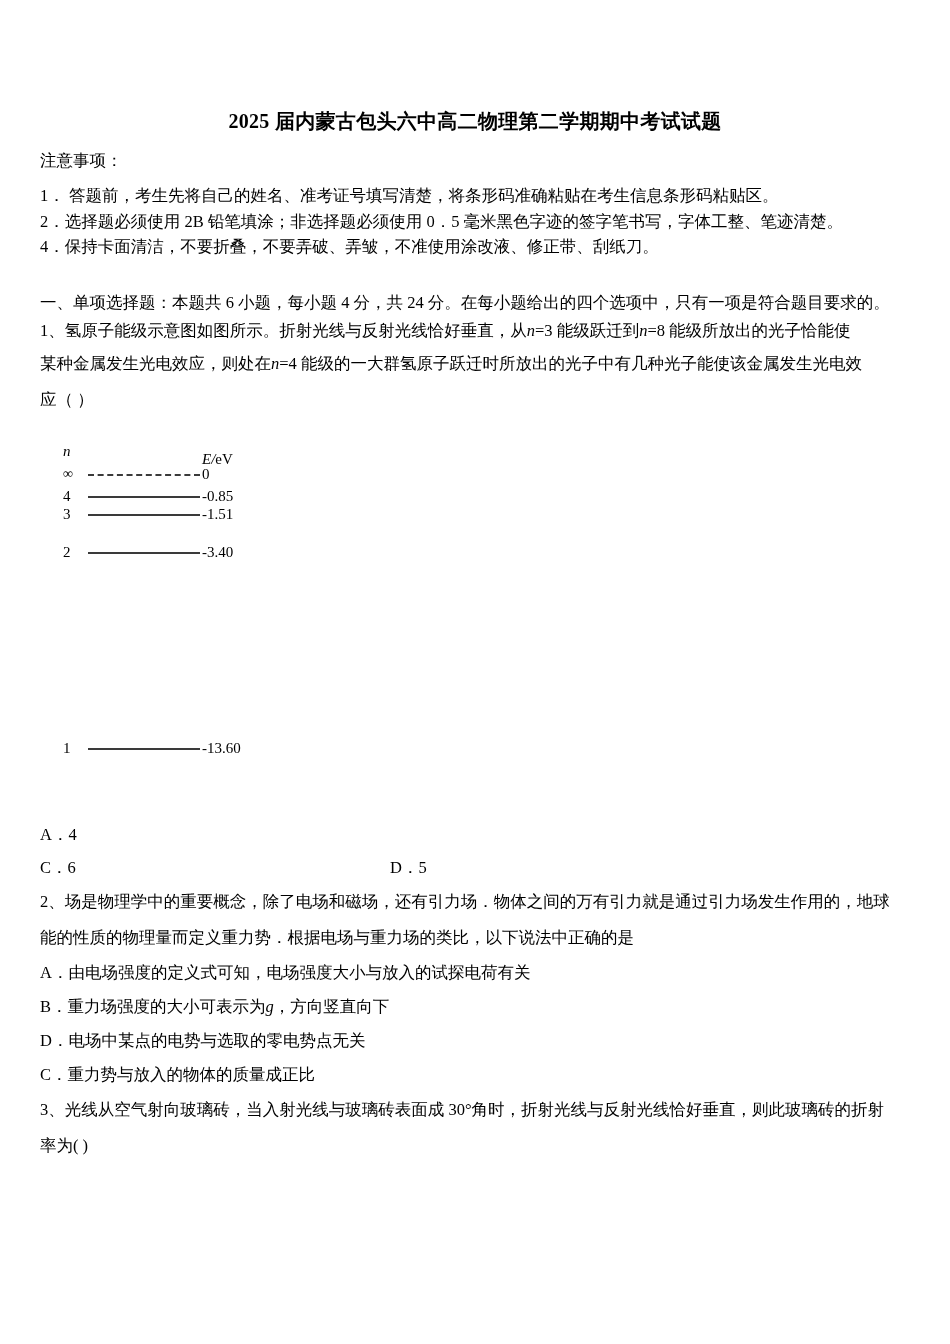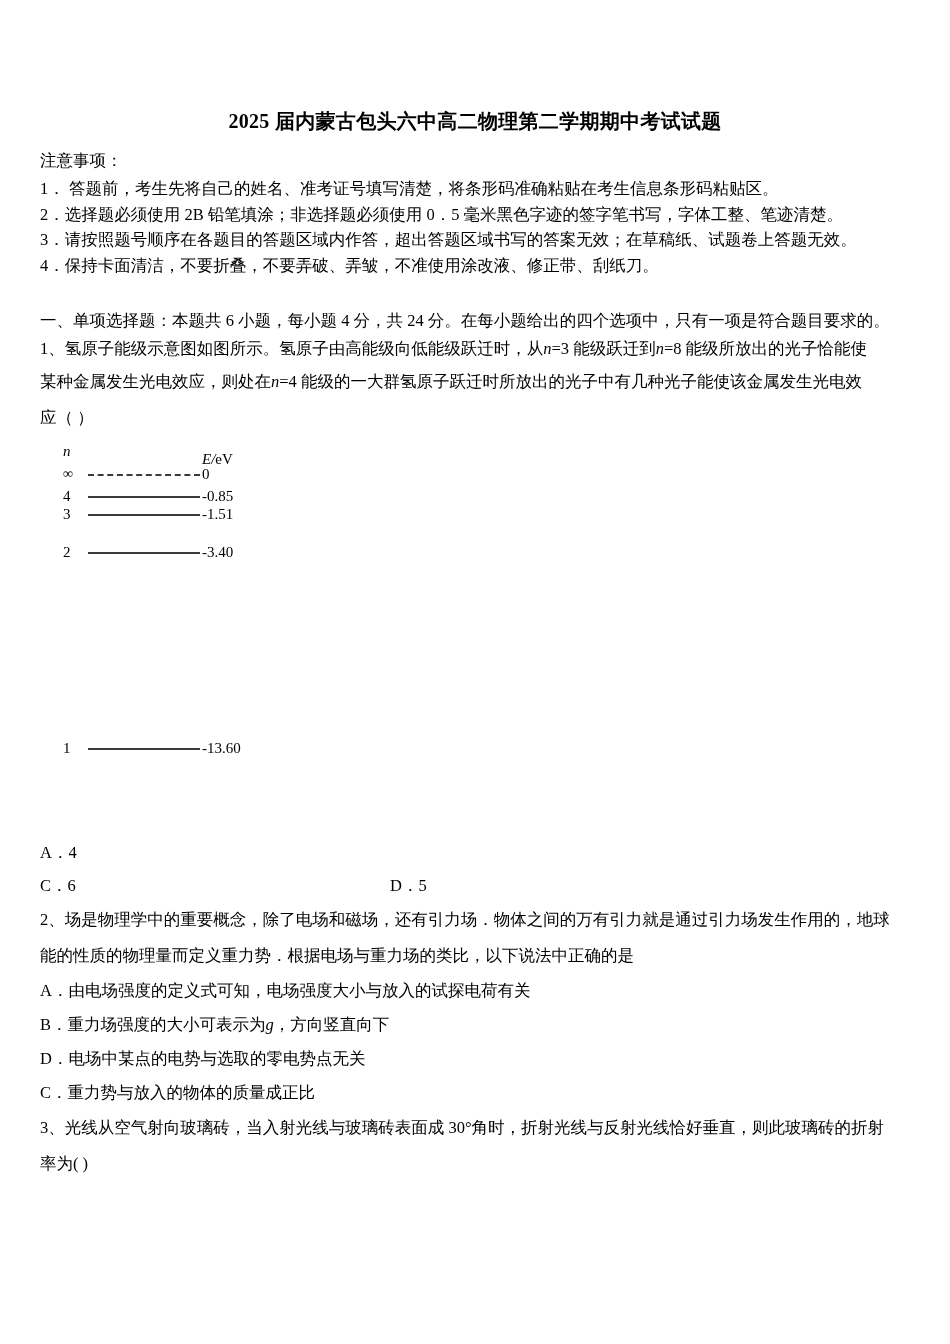--- a/index.html
+++ b/index.html
@@ -34,21 +34,21 @@
   }
   .content {
     position: absolute;
     left: 40px;
     top: 148px;
     width: 878px;
   }
   .notice-heading {
     font-size: 16.5px;
     line-height: 25px;
-    margin-bottom: 3px;
+    margin-bottom: 10px;
   }
   .notice-item {
     font-size: 16.5px;
     line-height: 25.5px;
     white-space: nowrap;
   }
   .gap-large { height: 30px; }
   .section-heading {
     font-size: 16.5px;
     line-height: 26px;
@@ -145,28 +145,27 @@
 
 <div class="page">
 
   <div class="doc-title">2025 届内蒙古包头六中高二物理第二学期期中考试试题</div>
 
   <div class="content">
 
     <div class="notice-heading">注意事项：</div>
     <div class="notice-item">1． 答题前，考生先将自己的姓名、准考证号填写清楚，将条形码准确粘贴在考生信息条形码粘贴区。</div>
     <div class="notice-item">2．选择题必须使用 2B 铅笔填涂；非选择题必须使用 0．5 毫米黑色字迹的签字笔书写，字体工整、笔迹清楚。</div>
-    <div class="notice-item">3．请按照题号顺序在各题目的答题区域内作答，超出答题区域书写的答案无效；在草稿纸、试题卷上答题无效。</div>
     <div class="notice-item">4．保持卡面清洁，不要折叠，不要弄破、弄皱，不准使用涂改液、修正带、刮纸刀。</div>
 
     <div class="gap-large"></div>
 
     <div class="section-heading">一、单项选择题：本题共 6 小题，每小题 4 分，共 24 分。在每小题给出的四个选项中，只有一项是符合题目要求的。</div>
 
-    <div class="q-line-tight"><span>1、</span><span>氢原子能级示意图如图所示。氢原子由高能级向低能级跃迁时，从</span><i>n</i><span>=3 能级跃迁到</span><i>n</i><span>=8 能级所放出的光子恰能使</span></div>
+    <div class="q-line-tight"><span>1、</span><span>氢原子能级示意图如图所示。折射光线与反射光线恰好垂直，从</span><i>n</i><span>=3 能级跃迁到</span><i>n</i><span>=8 能级所放出的光子恰能使</span></div>
 
     <div class="q-line"><span>某种金属发生光电效应，则处在</span><i>n</i><span>=4 能级的一大群氢原子跃迁时所放出的光子中有几种光子能使该金属发生光电效</span></div>
 
     <div class="q-line">应（      ）</div>
 
     <div style="height:400px"></div>
 
     <div class="opt-row">
       <div class="opt-col"><span>A．</span><span>4</span></div>
     </div>

